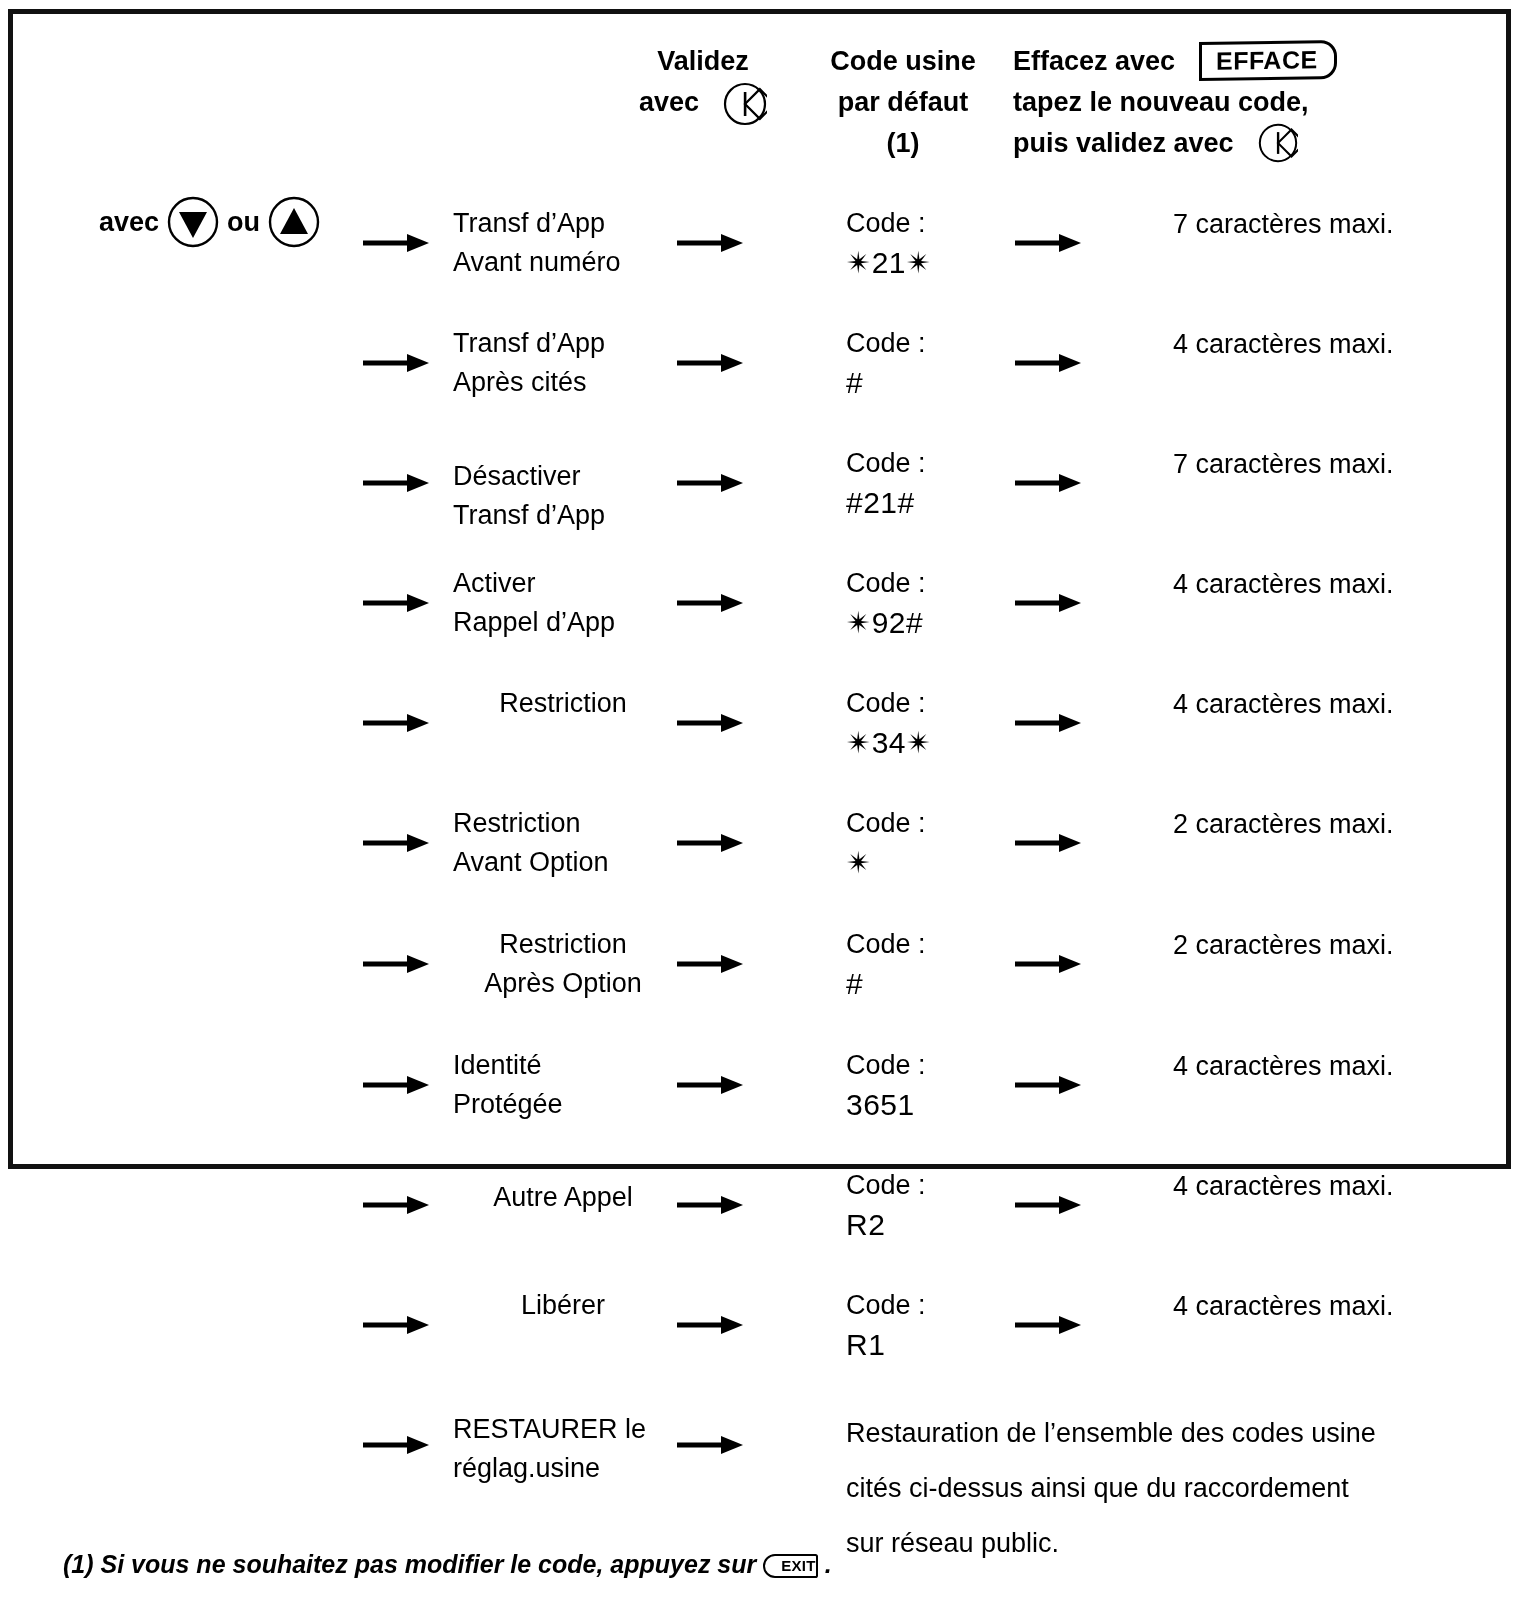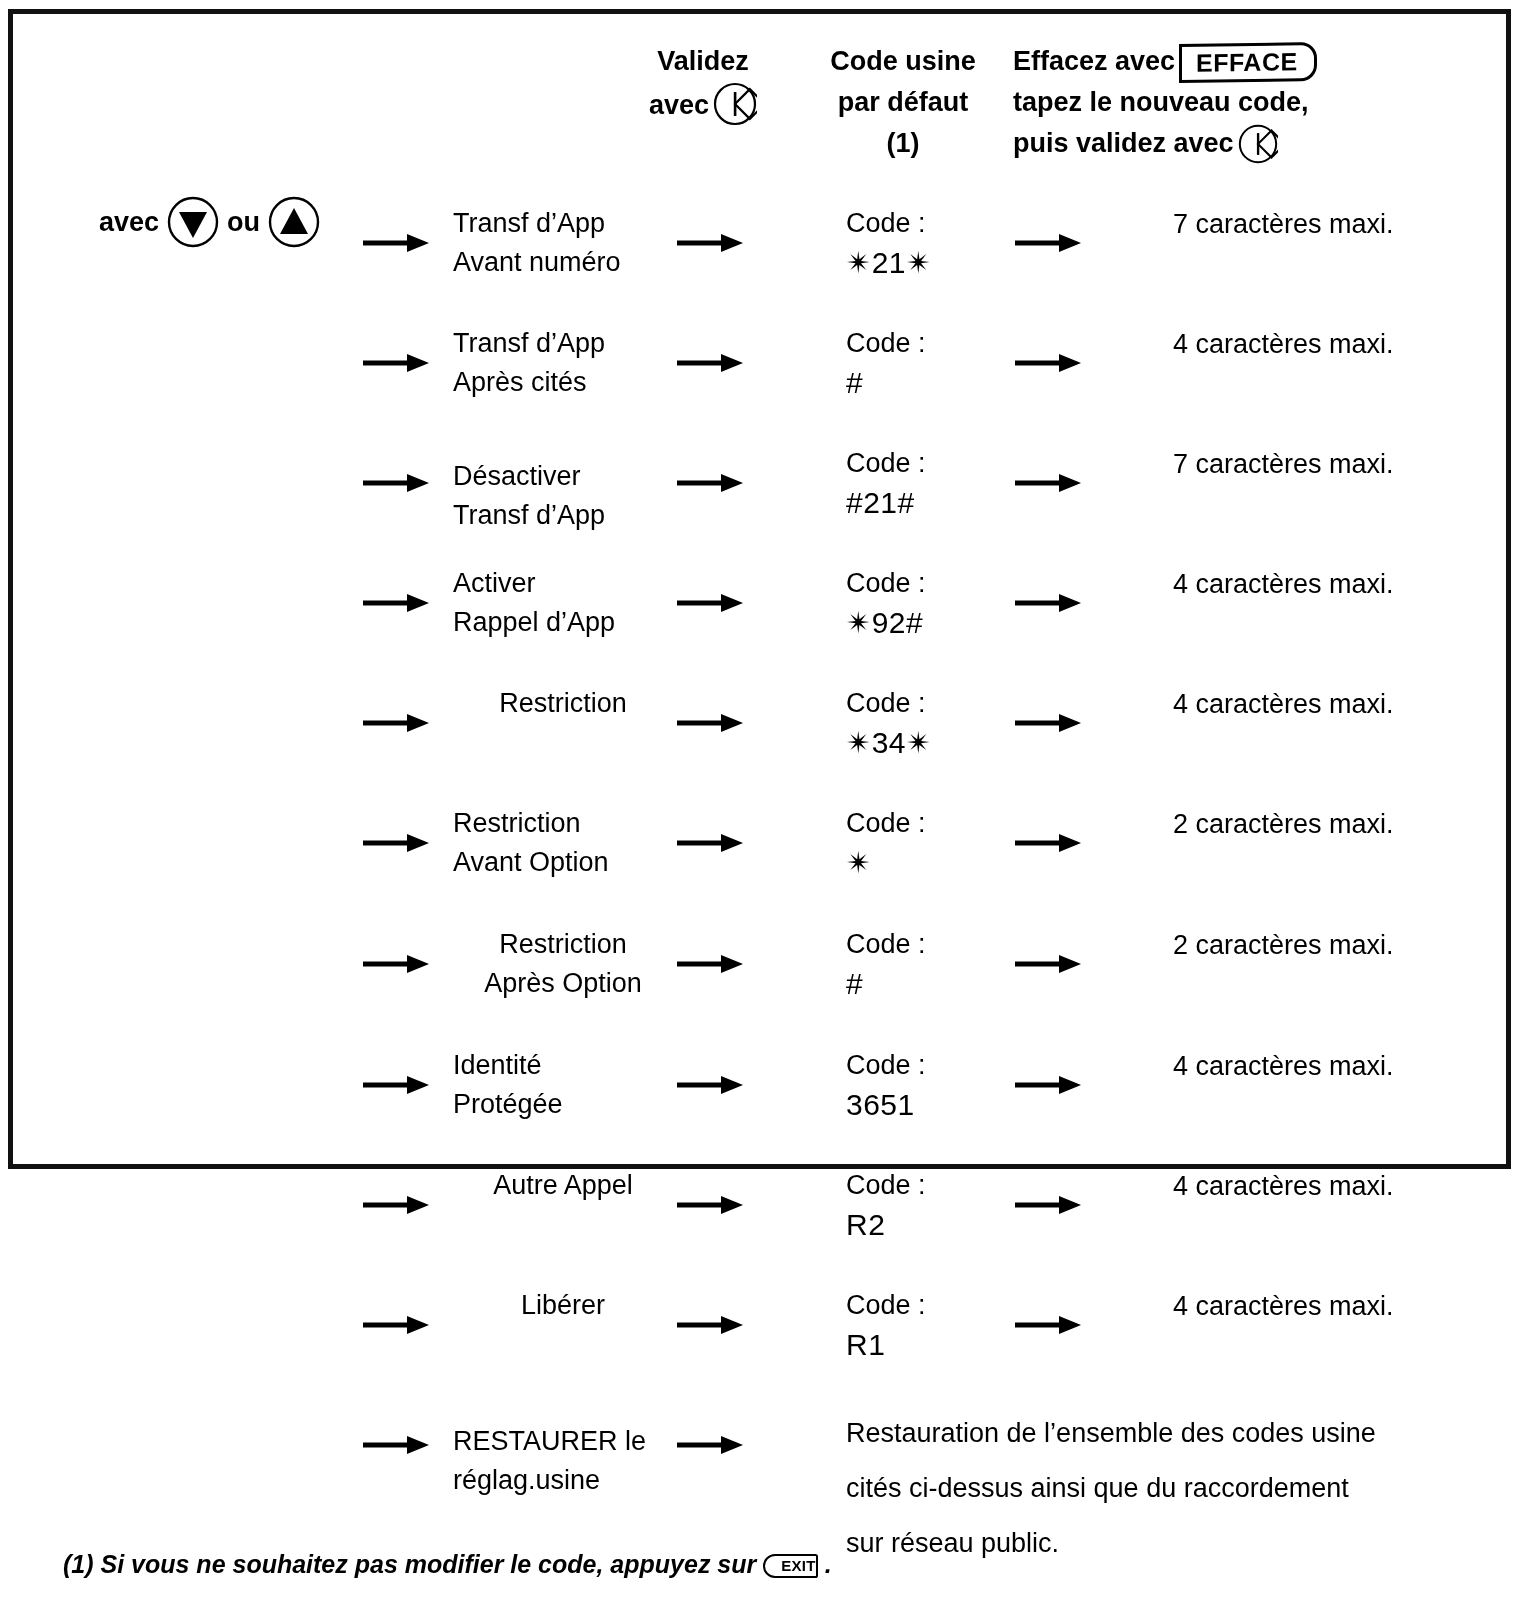--- a/index.html
+++ b/index.html
@@ -36,21 +36,21 @@
     font-size: 27px;
     line-height: 41px;
     text-align: center;
     white-space: nowrap;
   }
   #hdr-validez { left: 600px; top: 27px; width: 180px; }
   #hdr-code    { left: 770px; top: 27px; width: 240px; }
   #hdr-efface  { left: 1000px; top: 27px; width: 350px; text-align: left; }
 
   .hdr-line { display: block; }
-  .inline-row { display: flex; align-items: flex-end; justify-content: center; gap: 4px; }
+  .inline-row { display: flex; align-items: flex-start; justify-content: center; gap: 24px; }
   .inline-row.left { justify-content: flex-start; }
 
   
   .valid-icon {
     display: inline-block;
     width: 44px;
     height: 44px;
     vertical-align: middle;
     flex: 0 0 auto;
   }
@@ -449,21 +449,21 @@
     <span class="cell c-max" style="top:1px;">4 caractères maxi.</span>
   </div>
 
   <div class="abs" style="left:0;top:1152px;width:100%;height:100px;">
     <span class="cell c-arrow1" style="top:26px;">
       <svg class="arrow" viewBox="0 0 70 26">
           <path d="M2 13 H52" stroke="#000" stroke-width="5" fill="none"></path>
           <polygon points="46,4 68,13 46,22" fill="#000"></polygon>
         </svg>
     </span>
-    <span class="cell c-label label-center" style="top:0;">
+    <span class="cell c-label label-center" style="top:12px;">
       <span style="display:block">Autre Appel</span>
     </span>
     <span class="cell c-arrow2" style="top:26px;">
       <svg class="arrow" viewBox="0 0 70 26">
           <path d="M2 13 H52" stroke="#000" stroke-width="5" fill="none"></path>
           <polygon points="46,4 68,13 46,22" fill="#000"></polygon>
         </svg>
     </span>
     <span class="cell c-code" style="top:0;">
       <span style="display:block">Code :</span>
@@ -507,21 +507,21 @@
     <span class="cell c-max" style="top:1px;">4 caractères maxi.</span>
   </div>
 
   <div class="abs" style="left:0;top:1392px;width:100%;height:100px;">
     <span class="cell c-arrow1" style="top:26px;">
       <svg class="arrow" viewBox="0 0 70 26">
           <path d="M2 13 H52" stroke="#000" stroke-width="5" fill="none"></path>
           <polygon points="46,4 68,13 46,22" fill="#000"></polygon>
         </svg>
     </span>
-    <span class="cell c-label" style="top:16px;">
+    <span class="cell c-label" style="top:4px;">
       <span style="display:block">RESTAURER le</span>
       <span style="display:block">réglag.usine</span>
     </span>
     <span class="cell c-arrow2" style="top:26px;">
       <svg class="arrow" viewBox="0 0 70 26">
           <path d="M2 13 H52" stroke="#000" stroke-width="5" fill="none"></path>
           <polygon points="46,4 68,13 46,22" fill="#000"></polygon>
         </svg>
     </span>
   </div>

